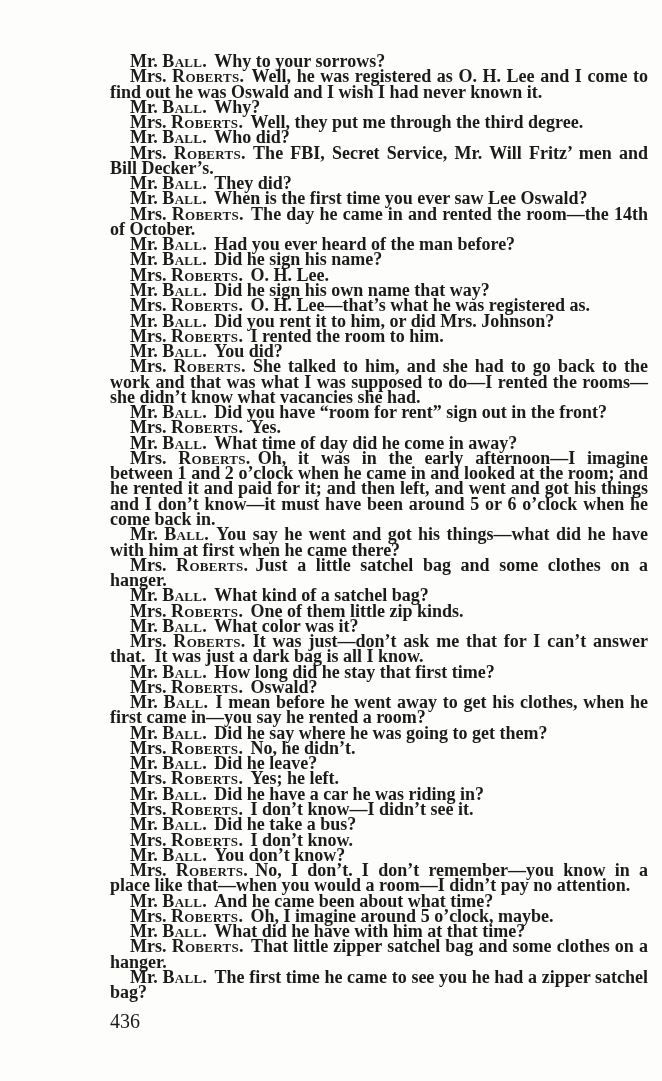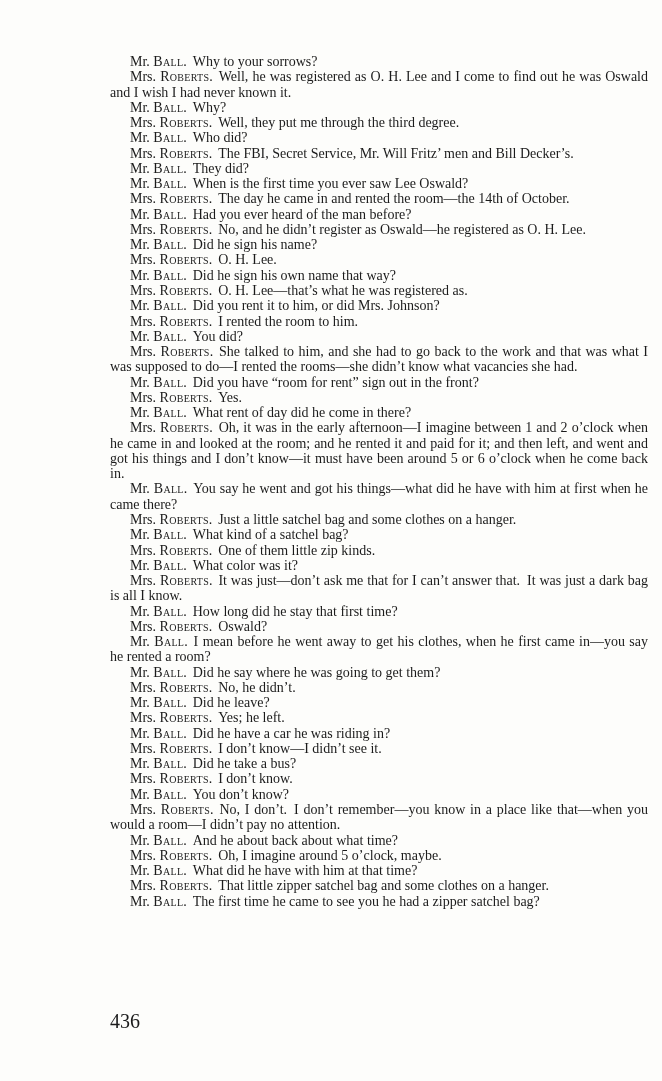--- a/index.html
+++ b/index.html
@@ -19,23 +19,24 @@
     background: var(--paper);
     color: var(--ink);
     font-family: "Liberation Serif", "DejaVu Serif", serif;
     overflow: hidden;
   }
   .text-block {
     position: absolute;
     left: 110px;
     top: 54px;
     width: 538px;
-    font-size: 14px;
+    font-size: 18px;
     line-height: 15.27px;
     text-align: justify;
+    font-weight: bold;
   }
   .line {
     margin: 0;
     text-indent: 20px;
     text-align: justify;
   }
   .speaker .sc {
     font-variant: small-caps;
     letter-spacing: 0.3px;
   }
@@ -59,52 +60,51 @@
       <p class="line"><span class="speaker">Mr. <span class="sc">Ball</span>.</span><span class="speech">Why to your sorrows?</span></p>
       <p class="line"><span class="speaker">Mrs. <span class="sc">Roberts</span>.</span><span class="speech">Well, he was registered as O. H. Lee and I come to find out he was Oswald and I wish I had never known it.</span></p>
       <p class="line"><span class="speaker">Mr. <span class="sc">Ball</span>.</span><span class="speech">Why?</span></p>
       <p class="line"><span class="speaker">Mrs. <span class="sc">Roberts</span>.</span><span class="speech">Well, they put me through the third degree.</span></p>
       <p class="line"><span class="speaker">Mr. <span class="sc">Ball</span>.</span><span class="speech">Who did?</span></p>
       <p class="line"><span class="speaker">Mrs. <span class="sc">Roberts</span>.</span><span class="speech">The FBI, Secret Service, Mr. Will Fritz’ men and Bill Decker’s.</span></p>
       <p class="line"><span class="speaker">Mr. <span class="sc">Ball</span>.</span><span class="speech">They did?</span></p>
       <p class="line"><span class="speaker">Mr. <span class="sc">Ball</span>.</span><span class="speech">When is the first time you ever saw Lee Oswald?</span></p>
       <p class="line"><span class="speaker">Mrs. <span class="sc">Roberts</span>.</span><span class="speech">The day he came in and rented the room—the 14th of October.</span></p>
       <p class="line"><span class="speaker">Mr. <span class="sc">Ball</span>.</span><span class="speech">Had you ever heard of the man before?</span></p>
-      <p class="line"><span class="speaker">Mrs. <span class="sc">Roberts</span>.</span><span class="speech">No, and he didn’t register as Oswald—he registered as O. H. Lee.</span></p>
       <p class="line"><span class="speaker">Mr. <span class="sc">Ball</span>.</span><span class="speech">Did he sign his name?</span></p>
       <p class="line"><span class="speaker">Mrs. <span class="sc">Roberts</span>.</span><span class="speech">O. H. Lee.</span></p>
       <p class="line"><span class="speaker">Mr. <span class="sc">Ball</span>.</span><span class="speech">Did he sign his own name that way?</span></p>
       <p class="line"><span class="speaker">Mrs. <span class="sc">Roberts</span>.</span><span class="speech">O. H. Lee—that’s what he was registered as.</span></p>
       <p class="line"><span class="speaker">Mr. <span class="sc">Ball</span>.</span><span class="speech">Did you rent it to him, or did Mrs. Johnson?</span></p>
       <p class="line"><span class="speaker">Mrs. <span class="sc">Roberts</span>.</span><span class="speech">I rented the room to him.</span></p>
       <p class="line"><span class="speaker">Mr. <span class="sc">Ball</span>.</span><span class="speech">You did?</span></p>
       <p class="line"><span class="speaker">Mrs. <span class="sc">Roberts</span>.</span><span class="speech">She talked to him, and she had to go back to the work and that was what I was supposed to do—I rented the rooms—she didn’t know what vacancies she had.</span></p>
       <p class="line"><span class="speaker">Mr. <span class="sc">Ball</span>.</span><span class="speech">Did you have “room for rent” sign out in the front?</span></p>
       <p class="line"><span class="speaker">Mrs. <span class="sc">Roberts</span>.</span><span class="speech">Yes.</span></p>
-      <p class="line"><span class="speaker">Mr. <span class="sc">Ball</span>.</span><span class="speech">What rent of day did he come in there?</span></p>
+      <p class="line"><span class="speaker">Mr. <span class="sc">Ball</span>.</span><span class="speech">What time of day did he come in away?</span></p>
       <p class="line"><span class="speaker">Mrs. <span class="sc">Roberts</span>.</span><span class="speech">Oh, it was in the early afternoon—I imagine between 1 and 2 o’clock when he came in and looked at the room; and he rented it and paid for it; and then left, and went and got his things and I don’t know—it must have been around 5 or 6 o’clock when he come back in.</span></p>
       <p class="line"><span class="speaker">Mr. <span class="sc">Ball</span>.</span><span class="speech">You say he went and got his things—what did he have with him at first when he came there?</span></p>
       <p class="line"><span class="speaker">Mrs. <span class="sc">Roberts</span>.</span><span class="speech">Just a little satchel bag and some clothes on a hanger.</span></p>
       <p class="line"><span class="speaker">Mr. <span class="sc">Ball</span>.</span><span class="speech">What kind of a satchel bag?</span></p>
       <p class="line"><span class="speaker">Mrs. <span class="sc">Roberts</span>.</span><span class="speech">One of them little zip kinds.</span></p>
       <p class="line"><span class="speaker">Mr. <span class="sc">Ball</span>.</span><span class="speech">What color was it?</span></p>
       <p class="line"><span class="speaker">Mrs. <span class="sc">Roberts</span>.</span><span class="speech">It was just—don’t ask me that for I can’t answer that. It was just a dark bag is all I know.</span></p>
       <p class="line"><span class="speaker">Mr. <span class="sc">Ball</span>.</span><span class="speech">How long did he stay that first time?</span></p>
       <p class="line"><span class="speaker">Mrs. <span class="sc">Roberts</span>.</span><span class="speech">Oswald?</span></p>
       <p class="line"><span class="speaker">Mr. <span class="sc">Ball</span>.</span><span class="speech">I mean before he went away to get his clothes, when he first came in—you say he rented a room?</span></p>
       <p class="line"><span class="speaker">Mr. <span class="sc">Ball</span>.</span><span class="speech">Did he say where he was going to get them?</span></p>
       <p class="line"><span class="speaker">Mrs. <span class="sc">Roberts</span>.</span><span class="speech">No, he didn’t.</span></p>
       <p class="line"><span class="speaker">Mr. <span class="sc">Ball</span>.</span><span class="speech">Did he leave?</span></p>
       <p class="line"><span class="speaker">Mrs. <span class="sc">Roberts</span>.</span><span class="speech">Yes; he left.</span></p>
       <p class="line"><span class="speaker">Mr. <span class="sc">Ball</span>.</span><span class="speech">Did he have a car he was riding in?</span></p>
       <p class="line"><span class="speaker">Mrs. <span class="sc">Roberts</span>.</span><span class="speech">I don’t know—I didn’t see it.</span></p>
       <p class="line"><span class="speaker">Mr. <span class="sc">Ball</span>.</span><span class="speech">Did he take a bus?</span></p>
       <p class="line"><span class="speaker">Mrs. <span class="sc">Roberts</span>.</span><span class="speech">I don’t know.</span></p>
       <p class="line"><span class="speaker">Mr. <span class="sc">Ball</span>.</span><span class="speech">You don’t know?</span></p>
       <p class="line"><span class="speaker">Mrs. <span class="sc">Roberts</span>.</span><span class="speech">No, I don’t. I don’t remember—you know in a place like that—when you would a room—I didn’t pay no attention.</span></p>
-      <p class="line"><span class="speaker">Mr. <span class="sc">Ball</span>.</span><span class="speech">And he about back about what time?</span></p>
+      <p class="line"><span class="speaker">Mr. <span class="sc">Ball</span>.</span><span class="speech">And he came been about what time?</span></p>
       <p class="line"><span class="speaker">Mrs. <span class="sc">Roberts</span>.</span><span class="speech">Oh, I imagine around 5 o’clock, maybe.</span></p>
       <p class="line"><span class="speaker">Mr. <span class="sc">Ball</span>.</span><span class="speech">What did he have with him at that time?</span></p>
       <p class="line"><span class="speaker">Mrs. <span class="sc">Roberts</span>.</span><span class="speech">That little zipper satchel bag and some clothes on a hanger.</span></p>
       <p class="line"><span class="speaker">Mr. <span class="sc">Ball</span>.</span><span class="speech">The first time he came to see you he had a zipper satchel bag?</span></p>
     </div>
   <div class="page-number">436</div>
 </div>
 
 </body></html>

